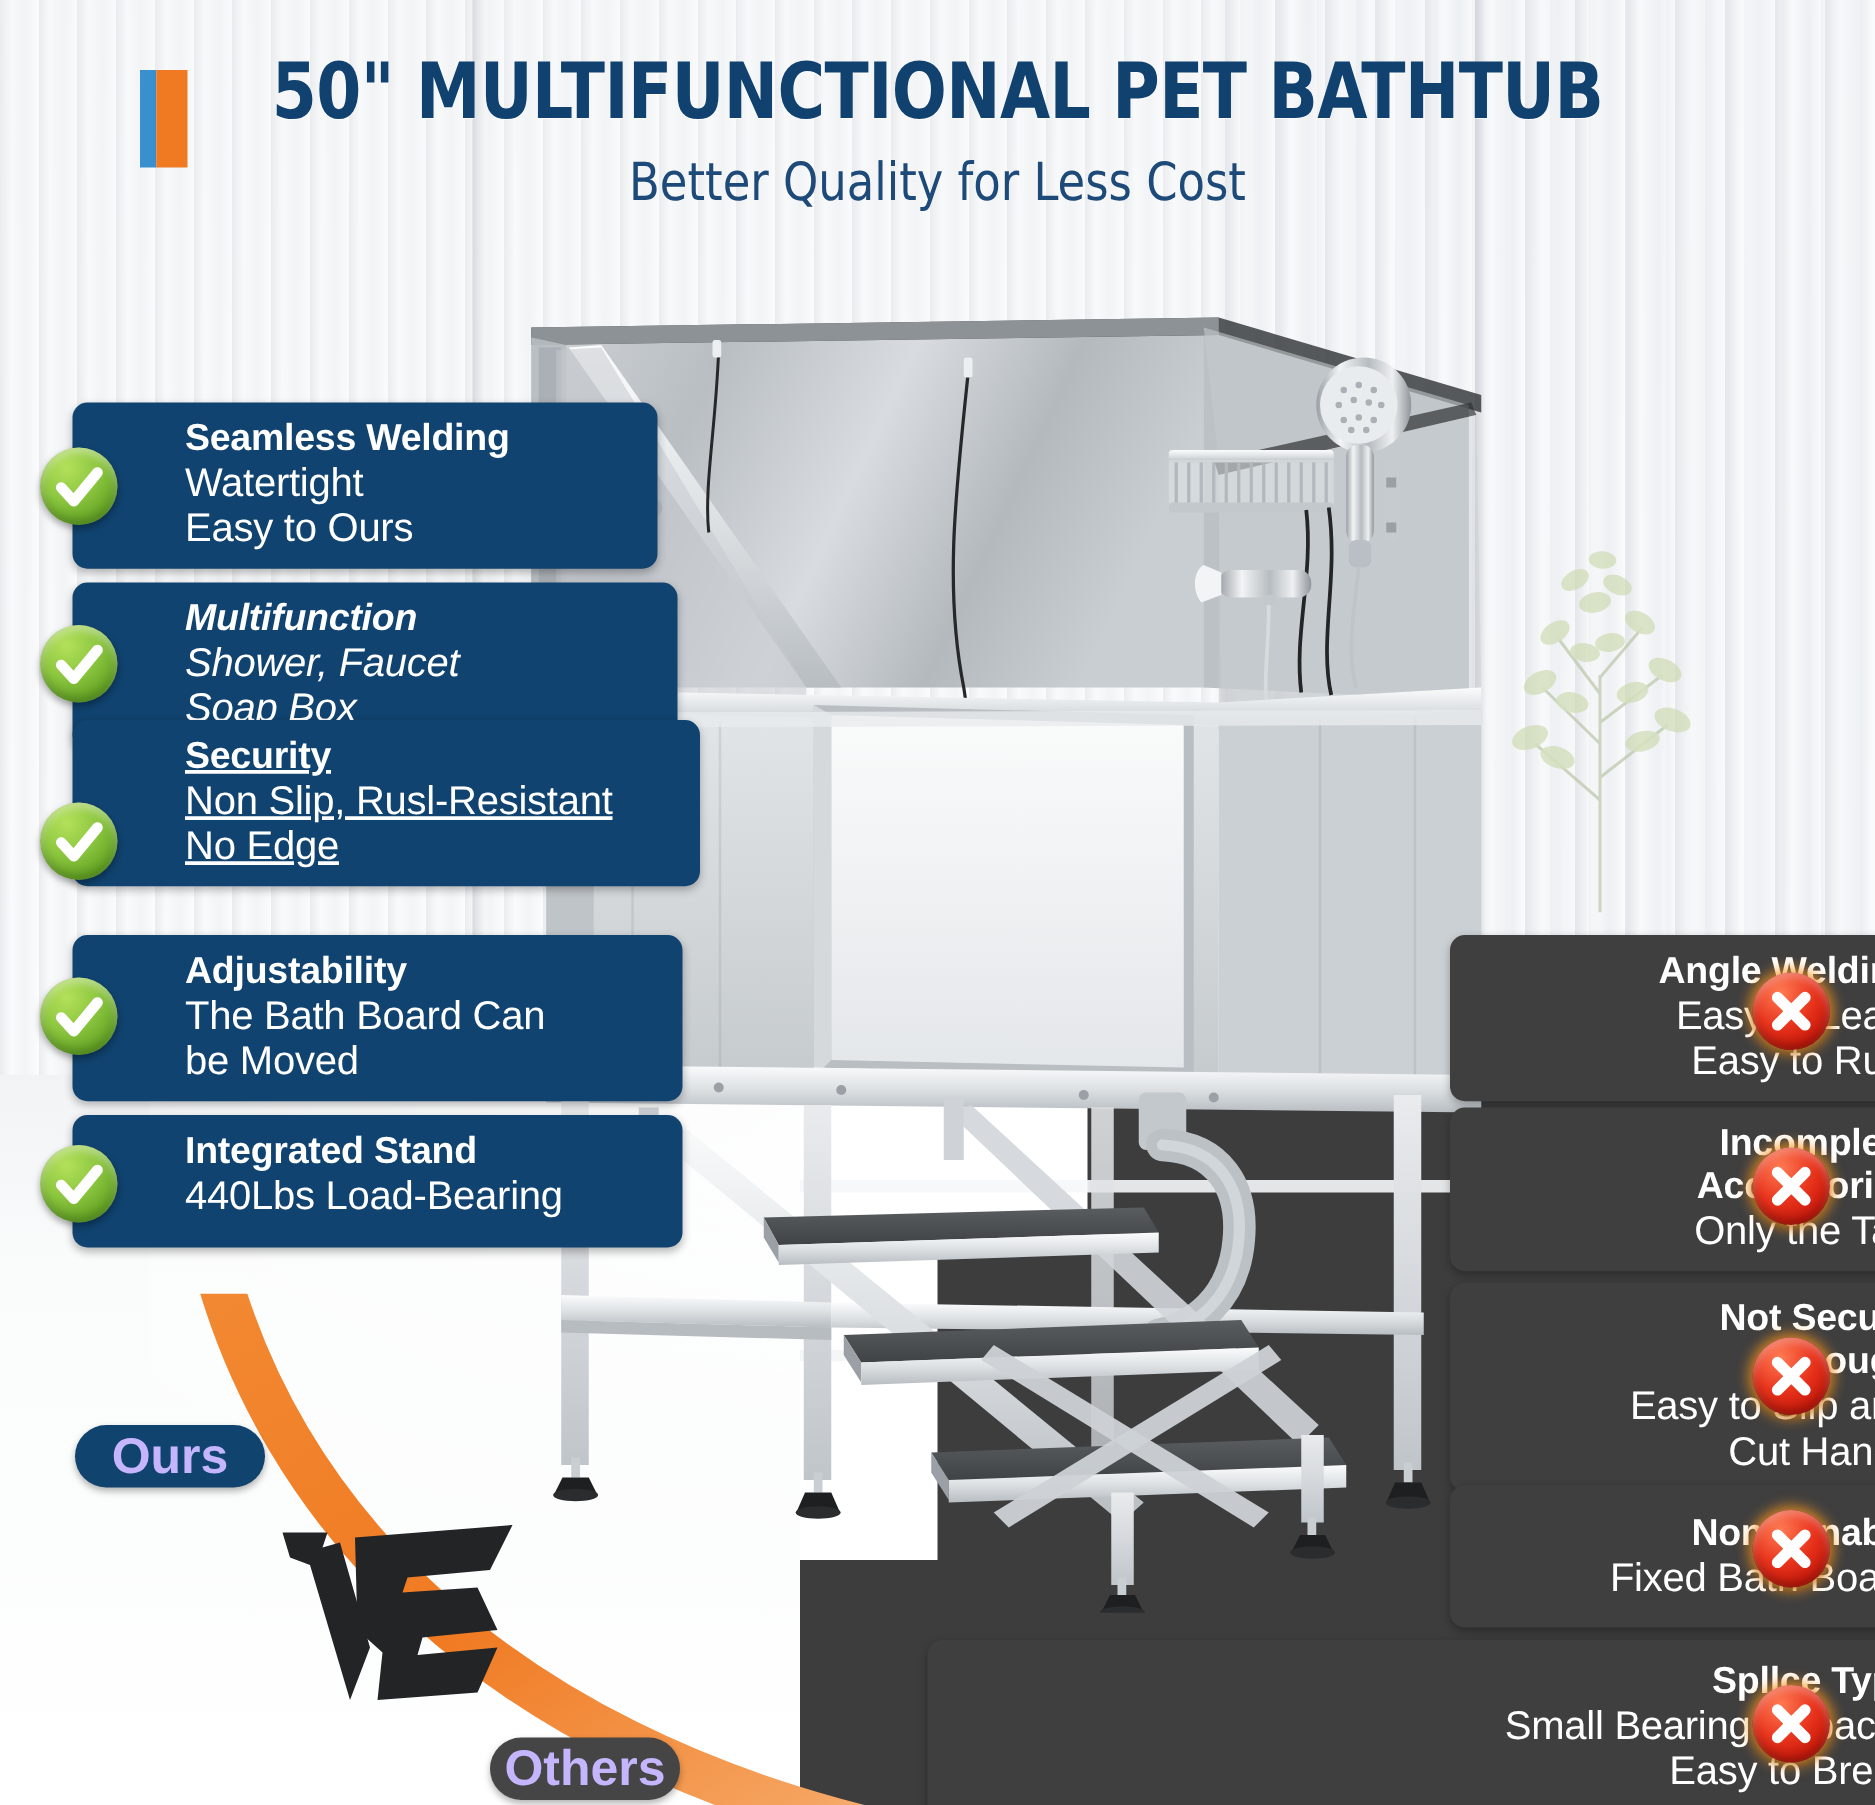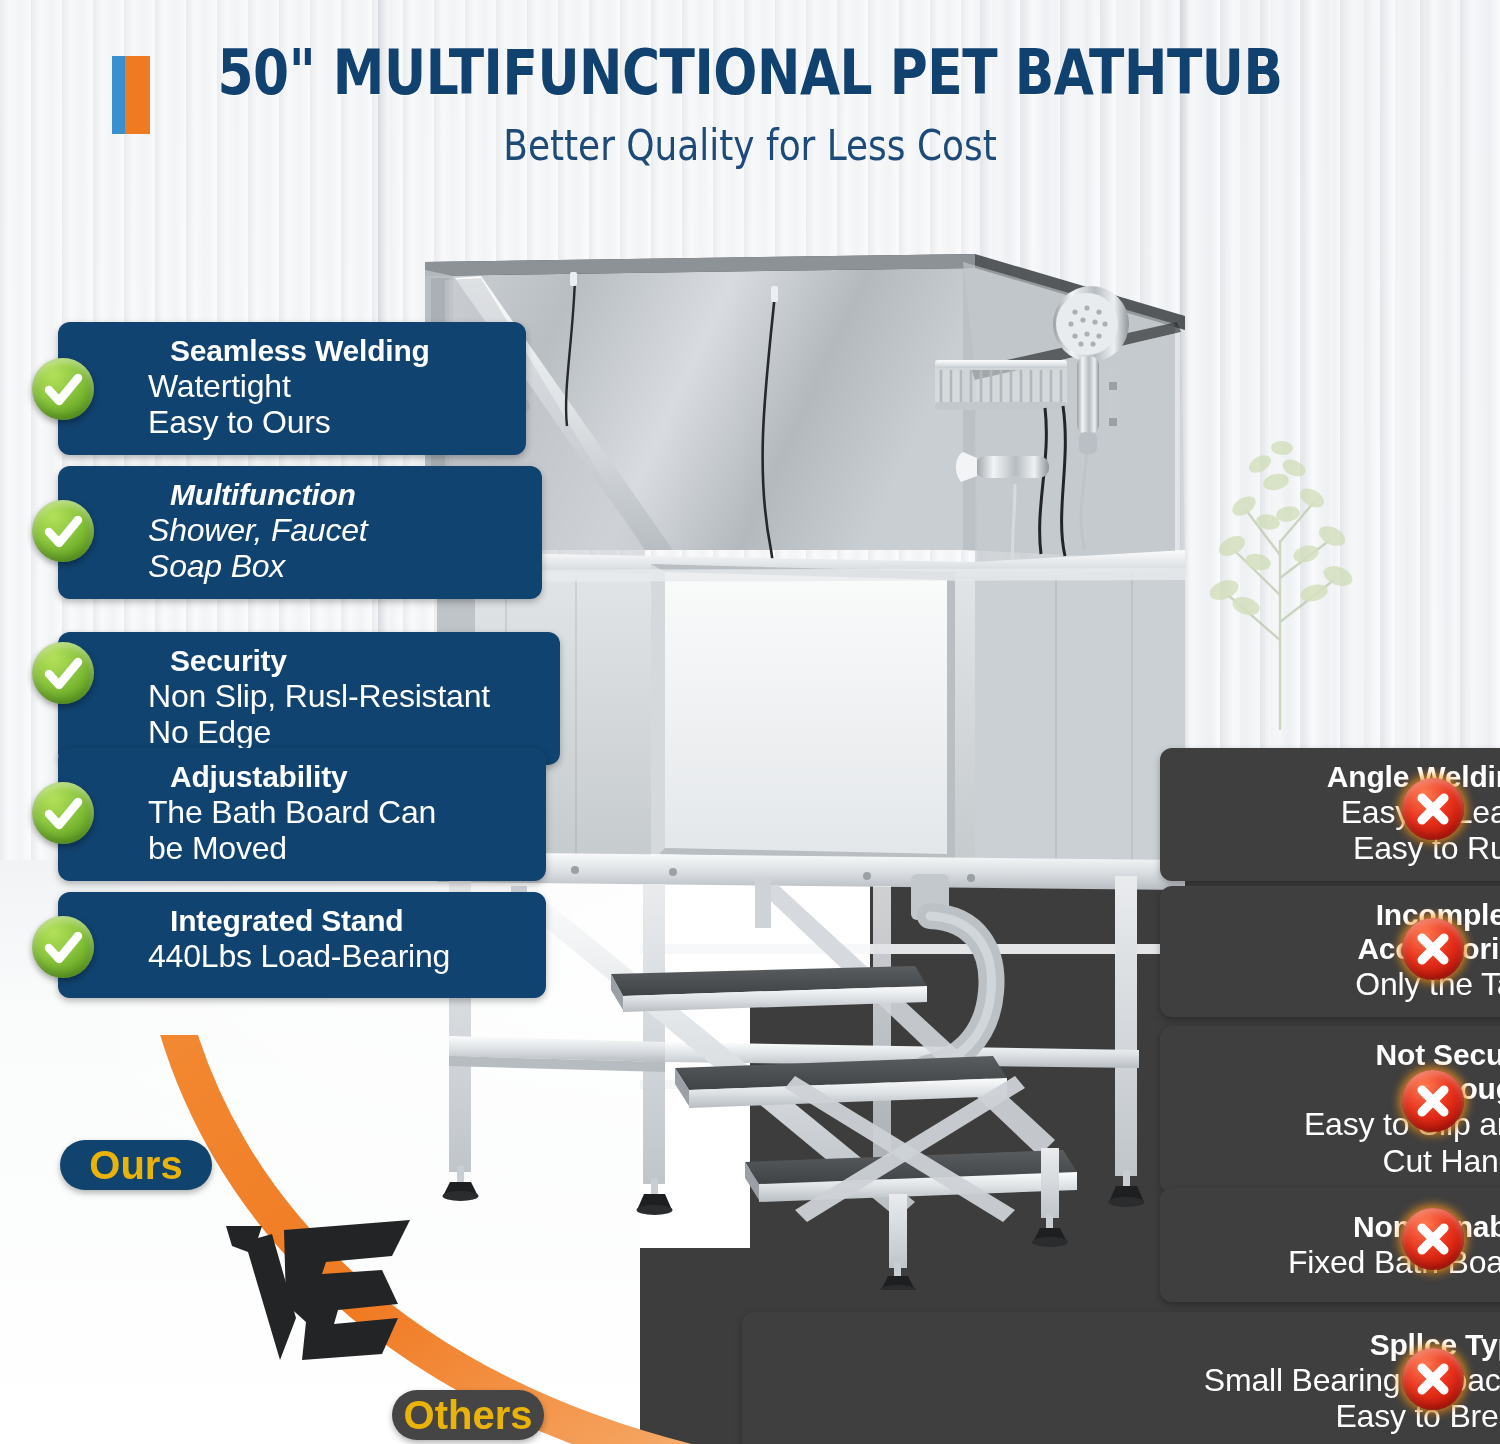--- a/index.html
+++ b/index.html
@@ -56,38 +56,38 @@
     font-family:"DejaVu Sans Condensed","Liberation Sans","DejaVu Sans",sans-serif;
     transform:scaleX(.95);}
 
   
   #product{position:absolute;left:415px;top:250px;width:790px;height:1040px;}
 
   
   .badge{position:absolute;border-radius:12px;box-shadow:0 3px 7px rgba(0,0,0,.28);}
   .b-left{background:#10436f;color:#fff;padding:12px 16px 14px 90px;}
   .b-right{background:#3f3f3f;color:#fff;padding:12px 78px 14px 20px;text-align:right;}
-  .b-title{font-weight:bold;font-size:30px;line-height:1.14;letter-spacing:-.2px;margin-left:22px;}
+  .b-title{font-weight:bold;font-size:30px;line-height:1.14;letter-spacing:-.2px;}
   .b-sub{font-size:32px;line-height:1.13;letter-spacing:-.2px;}
 
   .mark{position:absolute;width:62px;height:62px;border-radius:50%;}
   .mark-ok{
     background:radial-gradient(circle at 34% 26%,#b4e05a 0%,#8cc63f 42%,#5fa021 78%,#4c8418 100%);
     box-shadow:0 3px 6px rgba(0,0,0,.35), inset 0 -4px 8px rgba(0,0,0,.2), inset 0 4px 7px rgba(255,255,255,.45);
   }
   .mark-no{
     background:radial-gradient(circle at 36% 26%,#ff7a52 0%,#e8331c 45%,#bf1408 80%,#a71006 100%);
     box-shadow:0 0 10px 3px rgba(247,148,29,.85), 0 3px 6px rgba(0,0,0,.35),
                inset 0 -4px 8px rgba(0,0,0,.25), inset 0 4px 7px rgba(255,255,255,.35);
   }
   .mark svg{display:block;width:62px;height:62px;}
 
   
   .swoosh{position:absolute;left:150px;top:1035px;width:760px;height:560px;pointer-events:none;}
-  .pill{position:absolute;border-radius:26px;color:#eab308;font-weight:bold;
+  .pill{position:absolute;border-radius:26px;color:#c4b5fd;font-weight:bold;
         font-size:40px;display:flex;align-items:center;justify-content:center;
         box-shadow:0 3px 6px rgba(0,0,0,.3);}
   .pill-ours{left:60px;top:1140px;width:152px;height:50px;background:#11436f;}
   .pill-others{left:392px;top:1390px;width:152px;height:50px;background:#454545;}
   .vs{position:absolute;left:222px;top:1212px;width:190px;height:150px;}
   .vs svg{display:block;}
 </style>
 </head>
 <body>
 
@@ -396,21 +396,21 @@
     <div class="b-title">Multifunction</div>
     <div class="b-sub">Shower, Faucet</div>
     <div class="b-sub">Soap Box</div>
   </div>
   <div class="mark mark-ok" style="left:32px;top:500px;">
     <svg viewBox="0 0 62 62">
         <path d="M17 32 L27 43 L46 20" stroke="#ffffff" stroke-width="8.5" fill="none" stroke-linecap="round" stroke-linejoin="round"></path>
       </svg>
   </div>
 
-  <div class="badge b-left" style="left:58px;top:632px;width:396px;">
+  <div class="badge b-left" style="left:58px;top:576px;width:396px;text-decoration:underline;">
     <div class="b-title">Security</div>
     <div class="b-sub">Non Slip, Rusl-Resistant</div>
     <div class="b-sub">No Edge</div>
   </div>
   <div class="mark mark-ok" style="left:32px;top:642px;">
     <svg viewBox="0 0 62 62">
         <path d="M17 32 L27 43 L46 20" stroke="#ffffff" stroke-width="8.5" fill="none" stroke-linecap="round" stroke-linejoin="round"></path>
       </svg>
   </div>
 

